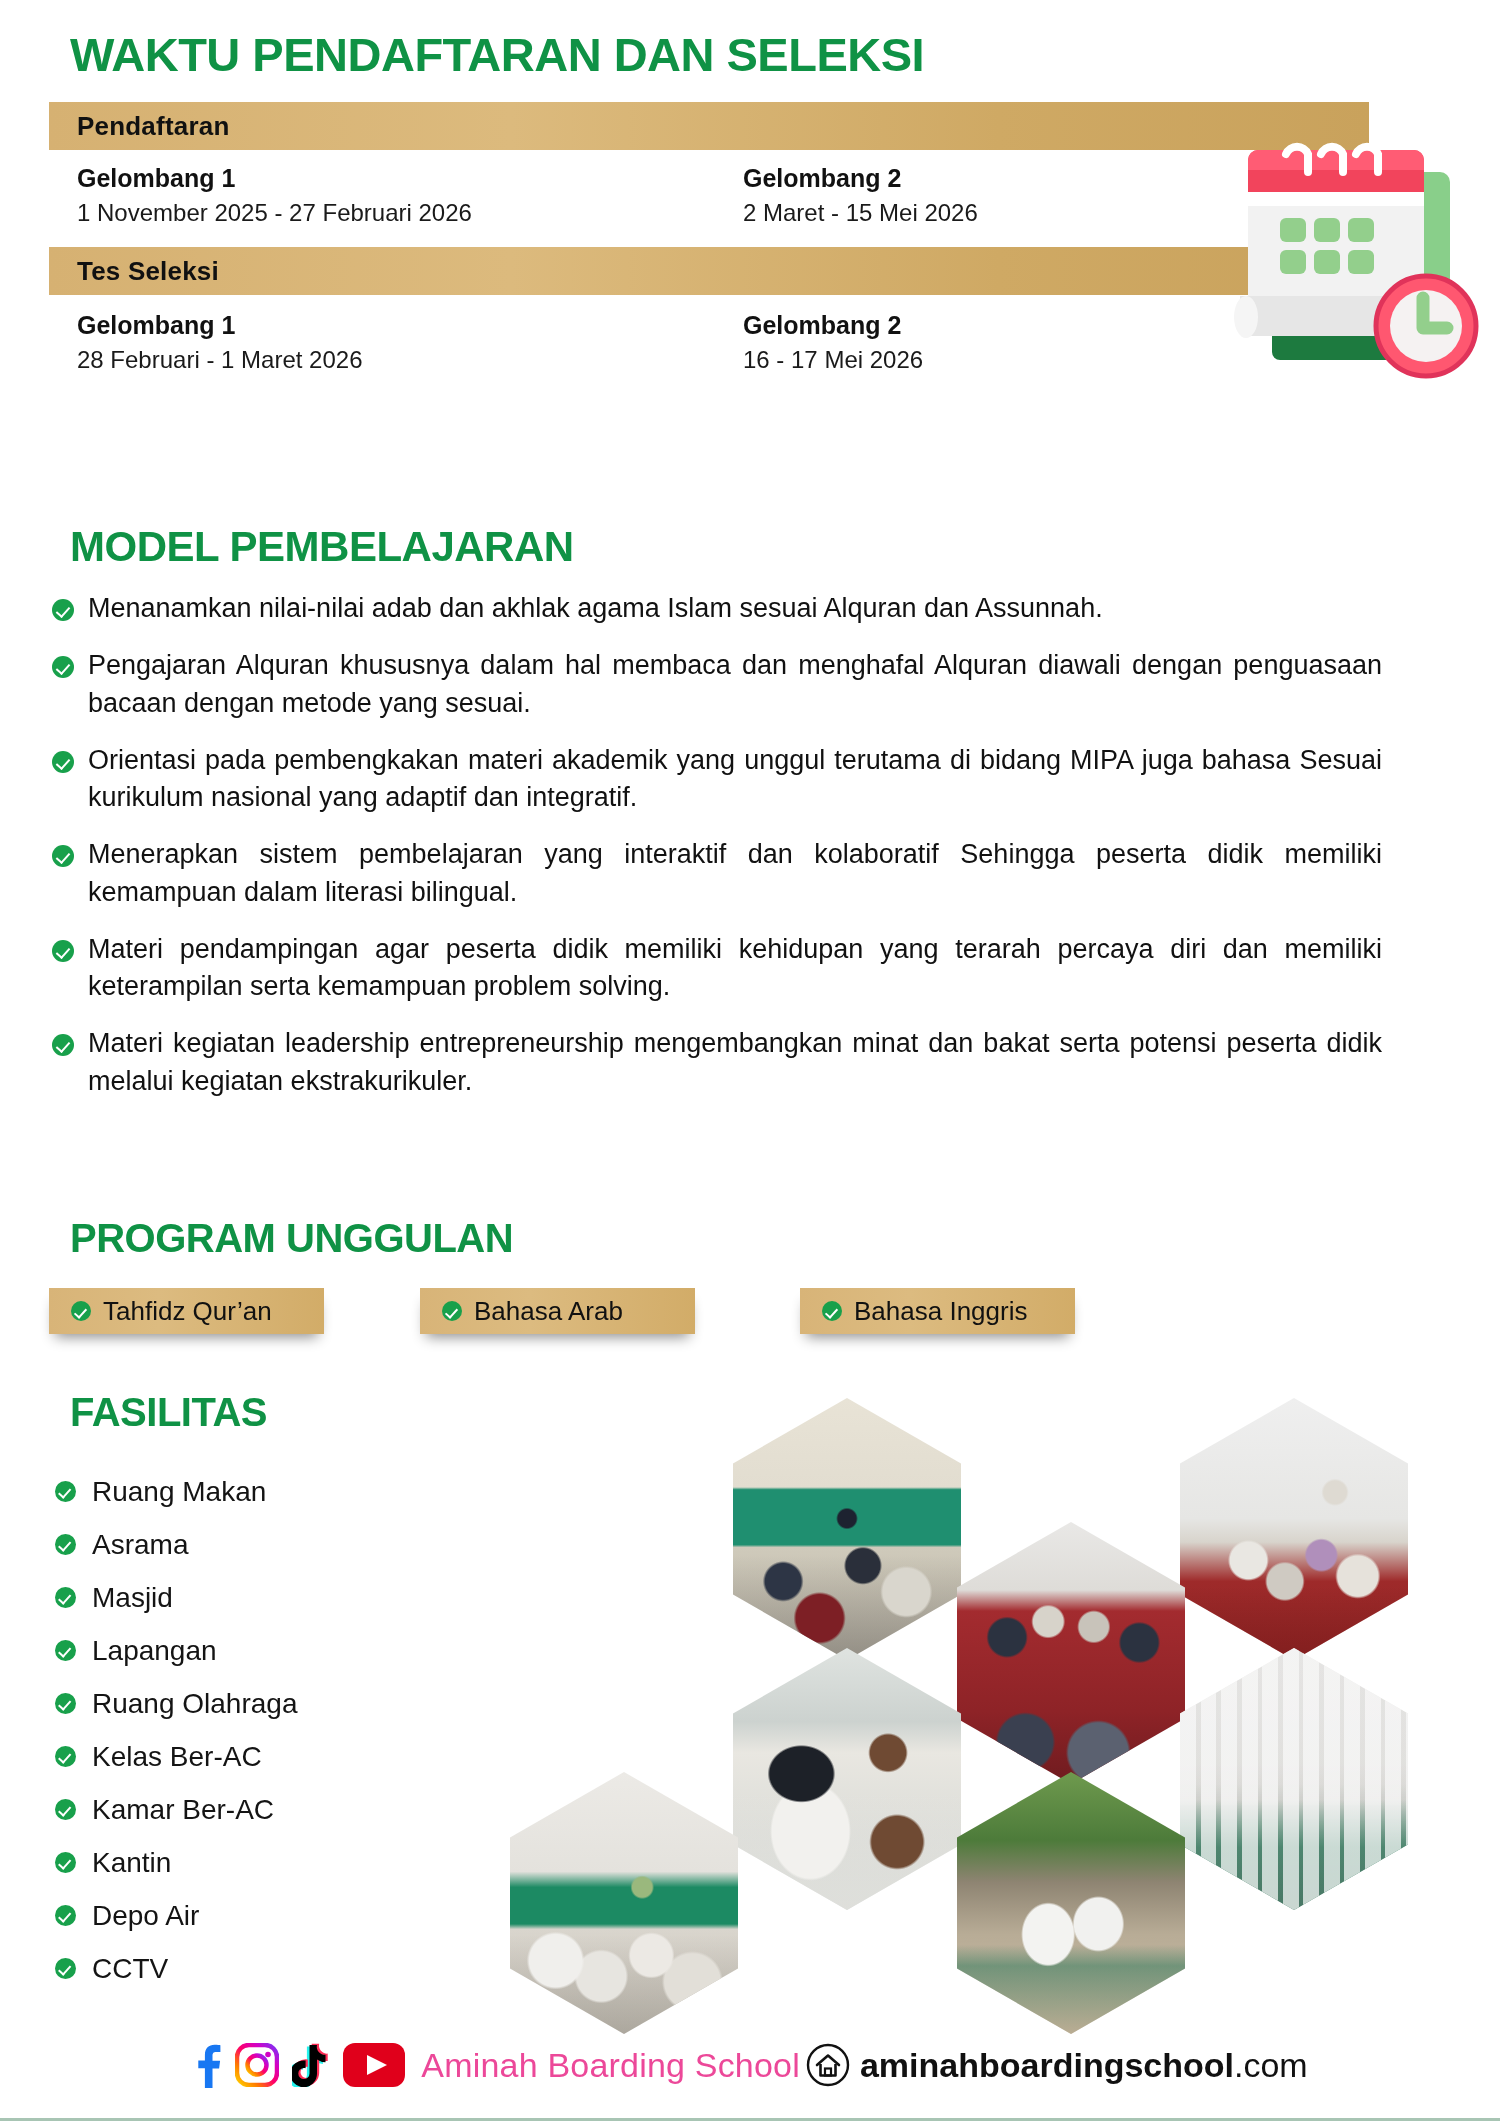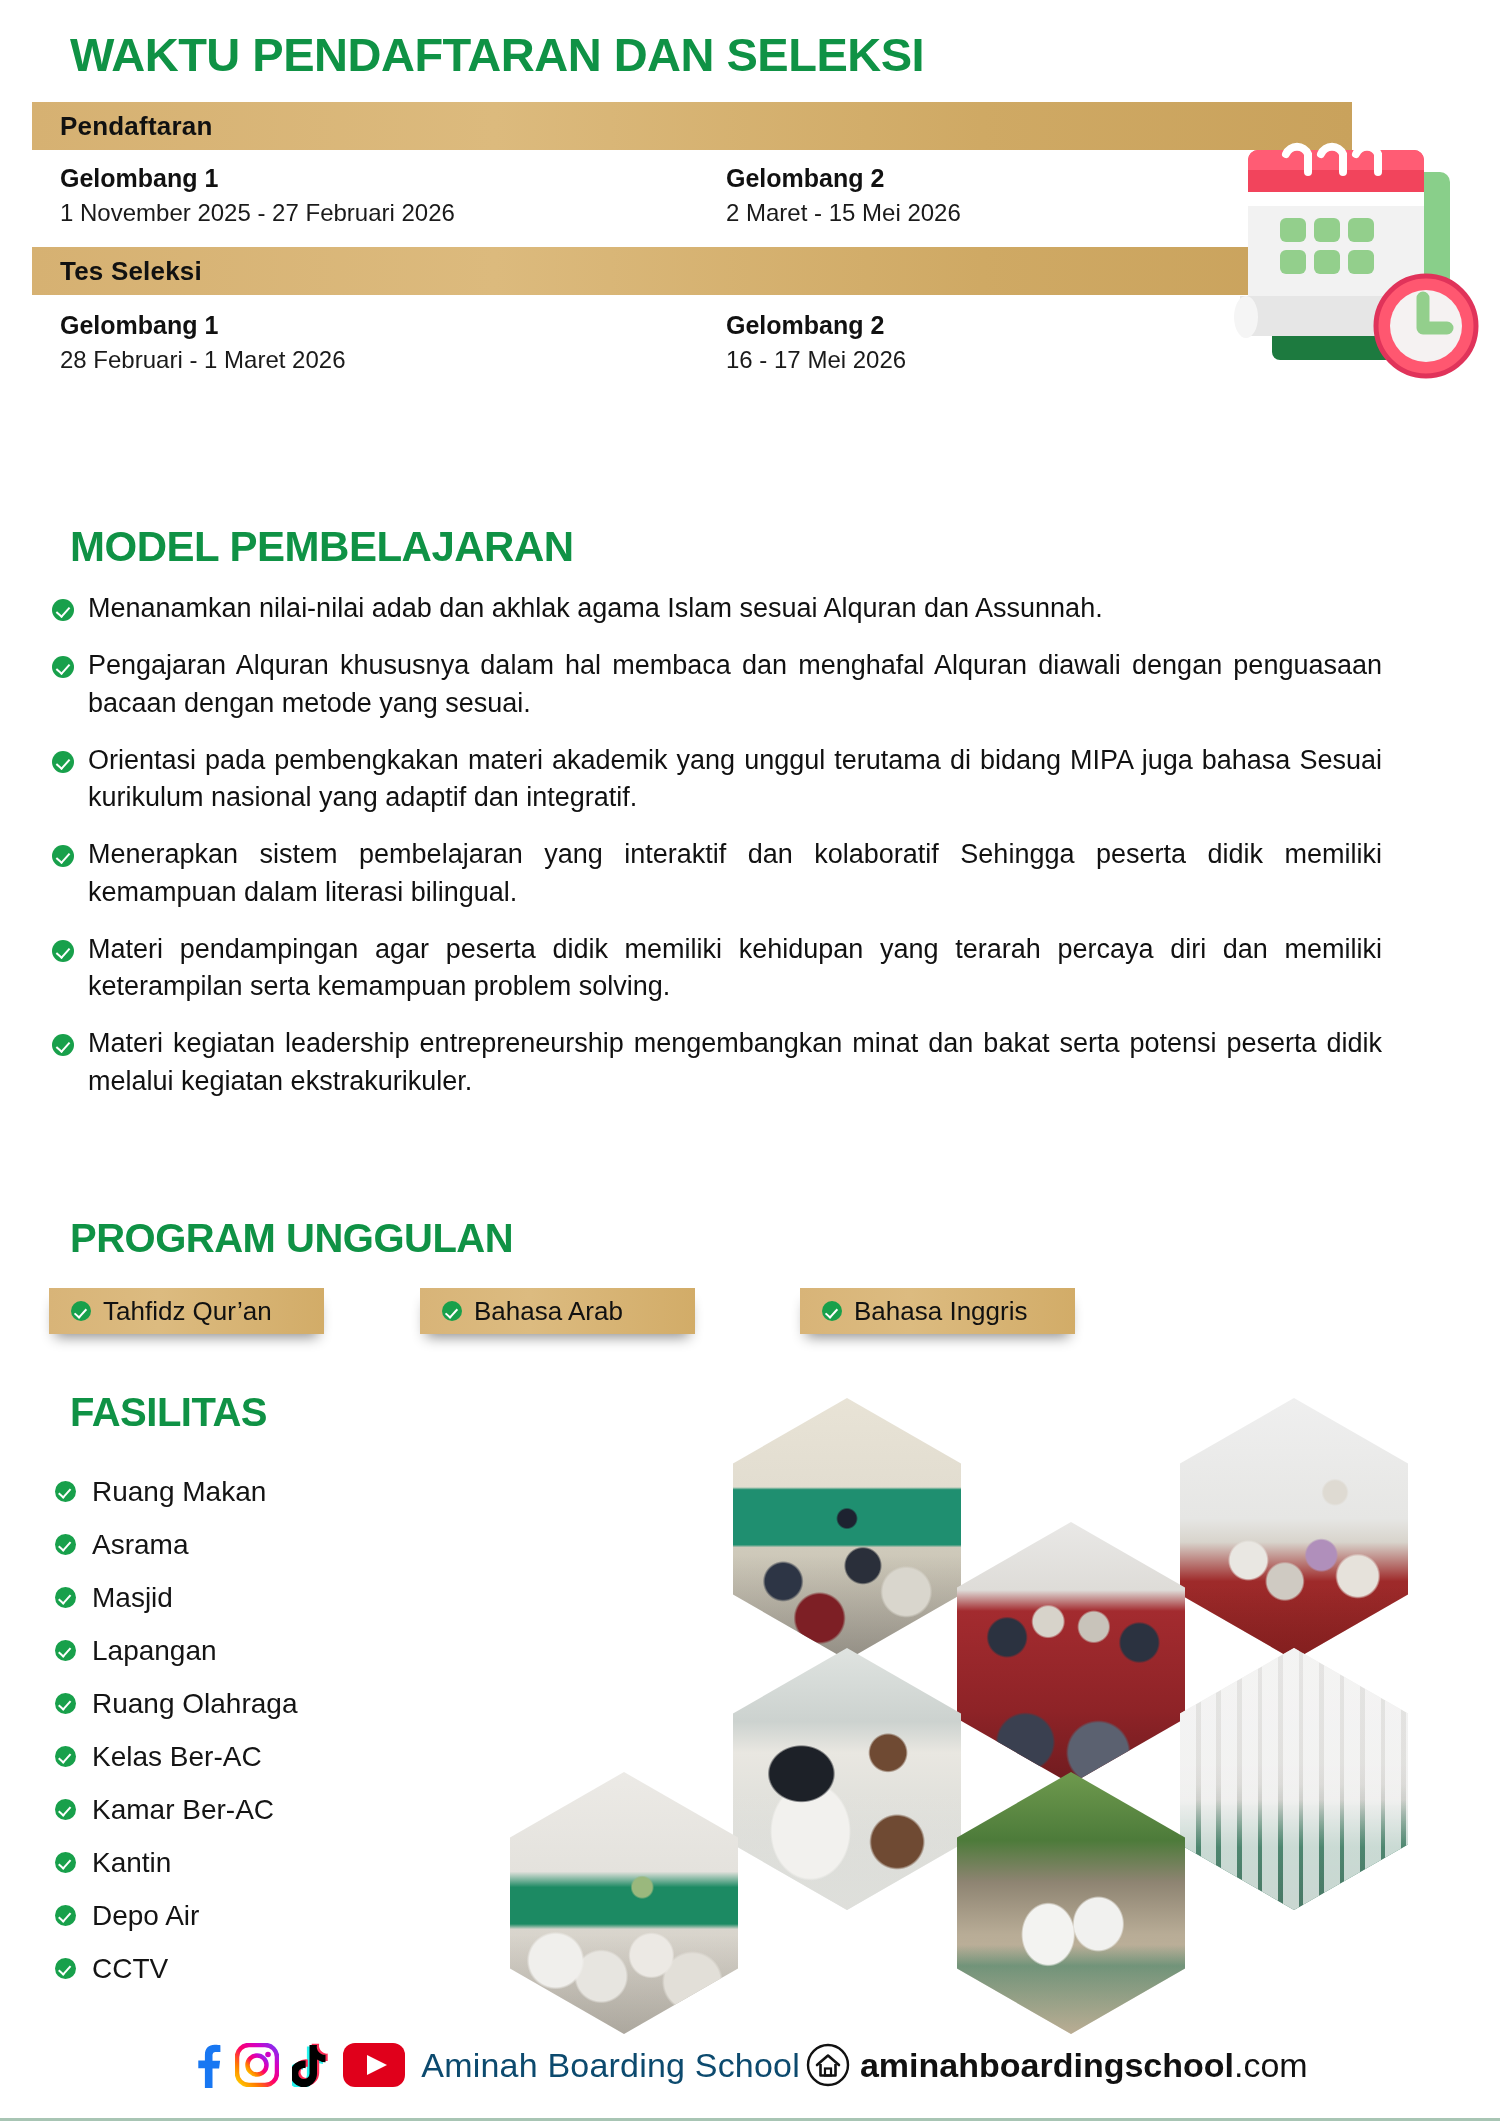--- a/index.html
+++ b/index.html
@@ -33,21 +33,21 @@
     left: 70px; top: 1216px;
     font-size: 40px;
   }
   #title-fasilitas {
     position: absolute;
     left: 70px; top: 1390px;
     font-size: 40px;
   }
 
   
-  #schedule { position: absolute; left: 32px; top: 102px; width: 1320px; }
+  #schedule { position: absolute; left: 49px; top: 102px; width: 1320px; }
   .band {
     background: linear-gradient(90deg,#d6b172 0%, #dcba7d 35%, #cfa964 72%, #c9a25c 100%);
     height: 48px;
     display: flex; align-items: center;
     padding-left: 28px;
     position: relative;
     z-index: 3;
   }
   .band-label { font-size: 26px; font-weight: 700; color: #111; letter-spacing: .2px; }
   .rows { display: flex; padding: 14px 0 10px 28px; }
@@ -219,21 +219,21 @@
 
   
   #footer {
     position: absolute;
     left: 0; top: 2030px;
     width: 1500px; height: 70px;
     display: flex; align-items: center; justify-content: center;
   }
   .social-icons { display: flex; align-items: center; gap: 13px; margin-right: 16px; }
   .social-icons svg { display: block; }
-  #footer-name { font-size: 34px; color: #0c4a6e; letter-spacing: .2px; margin-right: 6px; }
+  #footer-name { font-size: 34px; color: #ec4899; letter-spacing: .2px; margin-right: 6px; }
   #home-badge { margin-right: 10px; display:flex; }
   #footer-site { font-size: 34px; color: #111; }
   #footer-site b { font-weight: 800; }
   #bottom-rule {
     position: absolute; left: 0; top: 2118px; width: 1500px; height: 3px;
     background: #a8c5b4;
   }
 </style>
 </head>
 <body>

